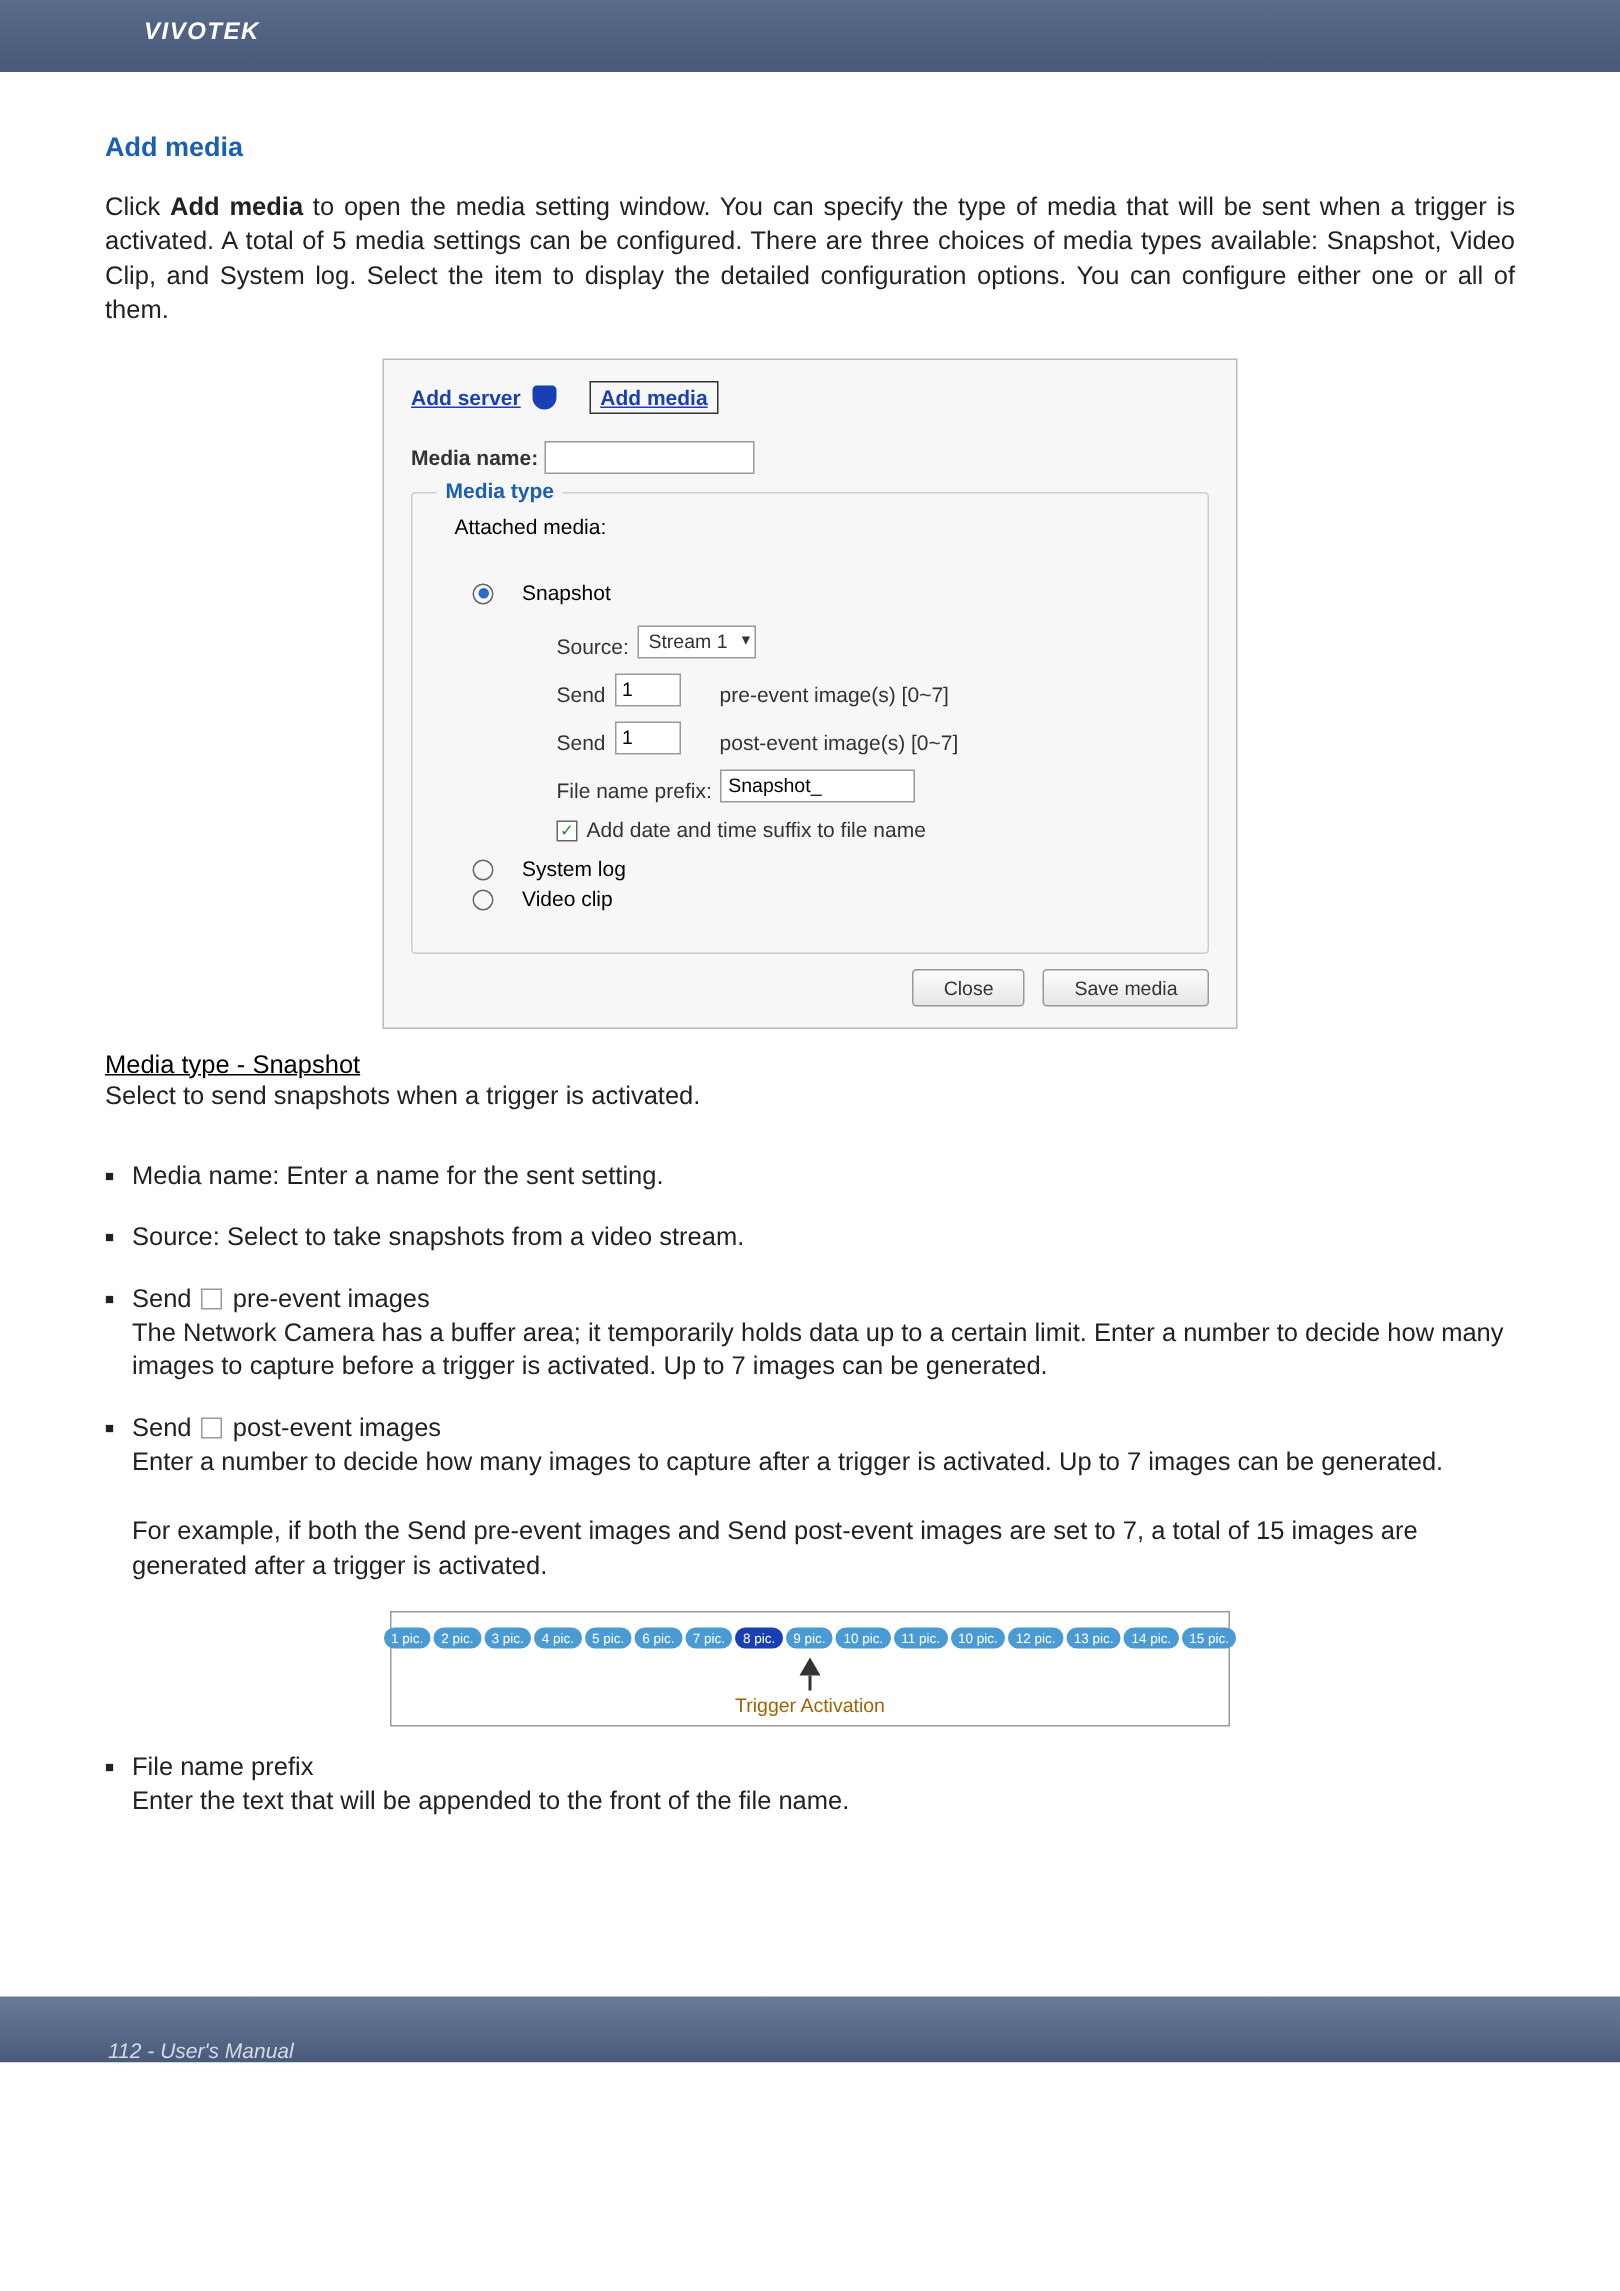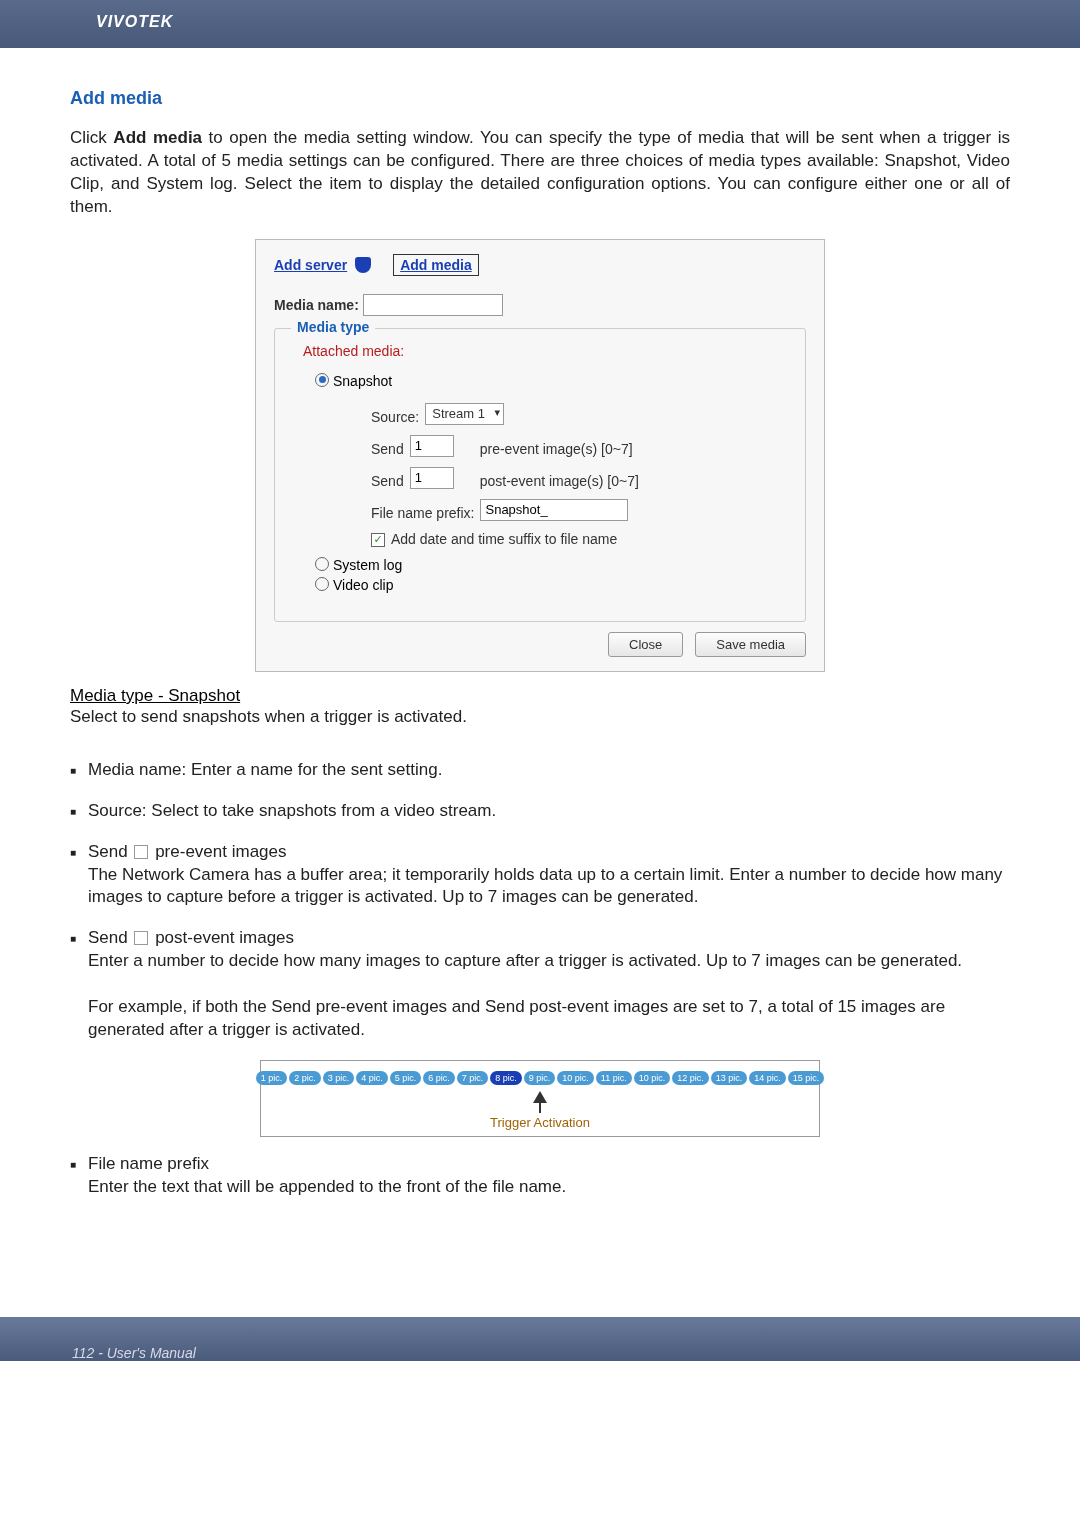--- a/index.html
+++ b/index.html
@@ -100,25 +100,25 @@
   .legend {
     position: absolute;
     top: -10px;
     left: 16px;
     background: #f7f7f7;
     padding: 0 6px;
     color: #1a5fb4;
     font-weight: bold;
     font-size: 14px;
   }
-  .subhead { color: #b91c1c; margin-bottom: 14px; font-size: 14px; }
+  .subhead { color: #000000; margin-bottom: 28px; font-size: 14px; }
   .radio-line {
     display: flex;
-    align-items: flex-start;
-    gap: 4px;
+    align-items: flex-end;
+    gap: 19px;
     margin-bottom: 14px;
     margin-left: 12px;
   }
   .radio {
     width: 14px; height: 14px;
     border: 1px solid #666;
     border-radius: 50%;
     display: inline-flex;
     align-items: center;
     justify-content: center;
@@ -150,21 +150,21 @@
   }
   .select-box::after {
     content: "▾";
     position: absolute;
     right: 3px;
     top: 2px;
     font-size: 11px;
     color: #333;
   }
   .small-in { width: 44px; }
-  .wide-in { width: 148px; }
+  .wide-in { width: 130px; }
   .check {
     width: 14px; height: 14px;
     border: 1px solid #666;
     background: #fff;
     display: inline-flex;
     align-items: center;
     justify-content: center;
     font-size: 11px;
     color: #2a8a2a;
   }

